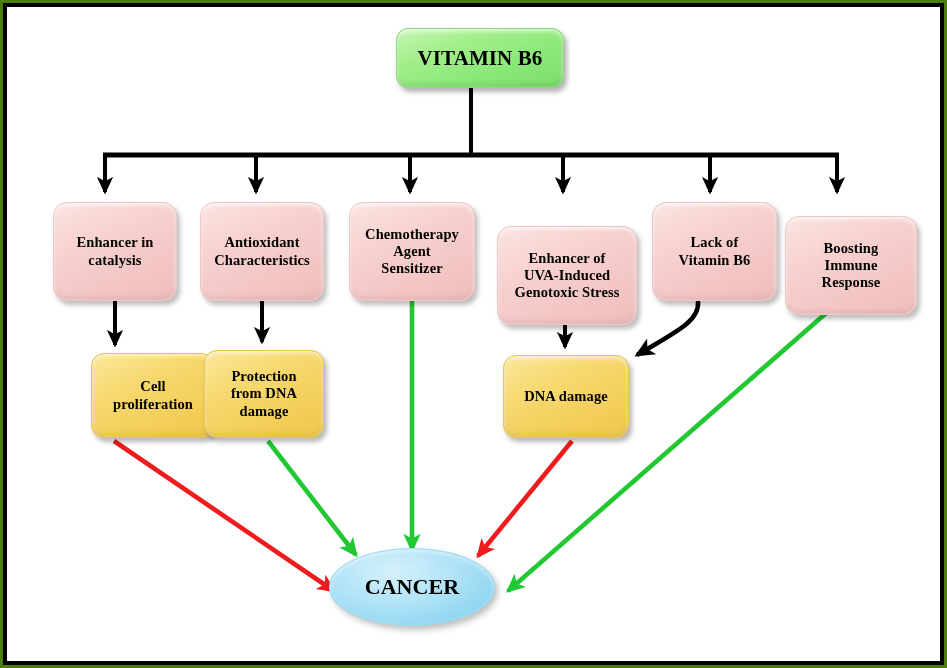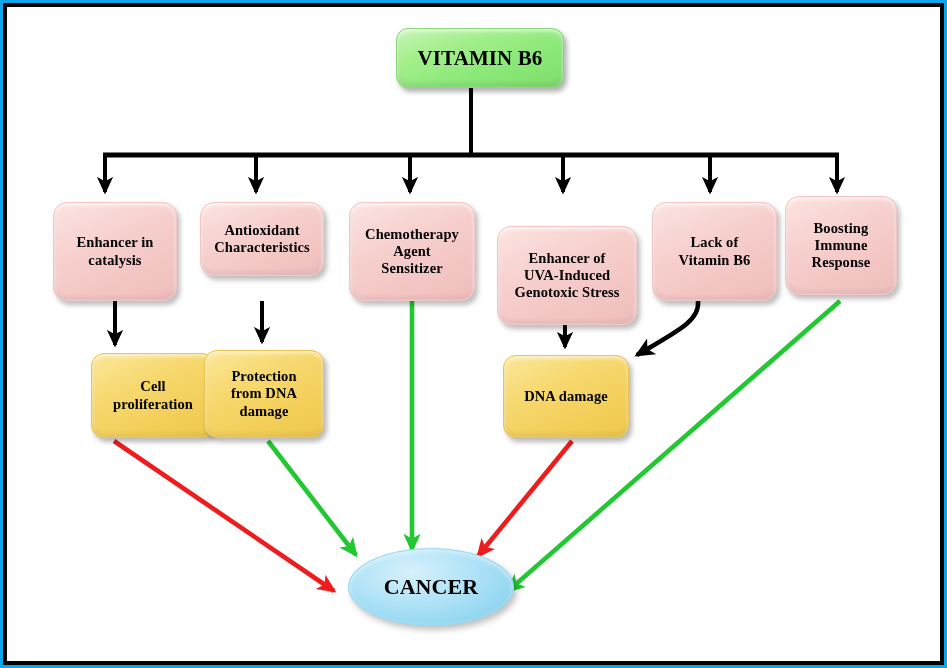--- a/index.html
+++ b/index.html
@@ -5,21 +5,21 @@
 <style>
   html, body {
     margin: 0;
     padding: 0;
     background: #ffffff;
   }
   #canvas {
     position: relative;
     width: 947px;
     height: 668px;
-    background: #0ea5e9;
+    background: #4d7c0f;
     font-family: "Liberation Serif", serif;
     overflow: hidden;
   }
   #frame {
     position: absolute;
     left: 3px;
     top: 3px;
     width: 941px;
     height: 662px;
     border: 4px solid #000000;
@@ -163,53 +163,53 @@
   </svg>
 
   <div class="node node-root" style="left:396px; top:28px; width:168px; height:60px;">
     <span class="node-label">VITAMIN B6</span>
   </div>
 
   <div class="node node-pink" style="left:53px; top:202px; width:124px; height:99px;">
     <span class="node-label">Enhancer in
 catalysis</span>
   </div>
-  <div class="node node-pink" style="left:200px; top:202px; width:124px; height:74px;align-items:center;">
+  <div class="node node-pink" style="left:200px; top:202px; width:124px; height:99px;align-items:center;">
     <span class="node-label">Antioxidant
 Characteristics</span>
   </div>
   <div class="node node-pink" style="left:349px; top:202px; width:126px; height:99px;">
     <span class="node-label">Chemotherapy
 Agent
 Sensitizer</span>
   </div>
   <div class="node node-pink" style="left:497px; top:202px; width:140px; height:99px;margin-top:24px;">
     <span class="node-label">Enhancer of
 UVA-Induced
 Genotoxic Stress</span>
   </div>
   <div class="node node-pink" style="left:652px; top:202px; width:125px; height:99px;">
     <span class="node-label">Lack of
 Vitamin B6</span>
   </div>
-  <div class="node node-pink" style="left:785px; top:196px; width:112px; height:99px;">
+  <div class="node node-pink" style="left:785px; top:216px; width:132px; height:99px;">
     <span class="node-label">Boosting
 Immune
 Response</span>
   </div>
 
   <div class="node node-yellow" style="left:52px; top:353px; width:124px; height:85px;margin-left:39px;">
     <span class="node-label">Cell
 proliferation</span>
   </div>
   <div class="node node-yellow" style="left:204px; top:350px; width:120px; height:88px;justify-content:center;">
     <span class="node-label">Protection
 from DNA
 damage</span>
   </div>
   <div class="node node-yellow" style="left:503px; top:355px; width:126px; height:83px;">
     <span class="node-label">DNA damage</span>
   </div>
 
-  <div class="node node-ellipse" style="left:348px; top:548px; width:166px; height:78px;font-family:Liberation Serif, serif;">
+  <div class="node node-ellipse" style="left:329px; top:548px; width:166px; height:78px;font-family:Liberation Serif, serif;">
     <span class="node-label">CANCER</span>
   </div>
 </div>
 
 </body></html>

